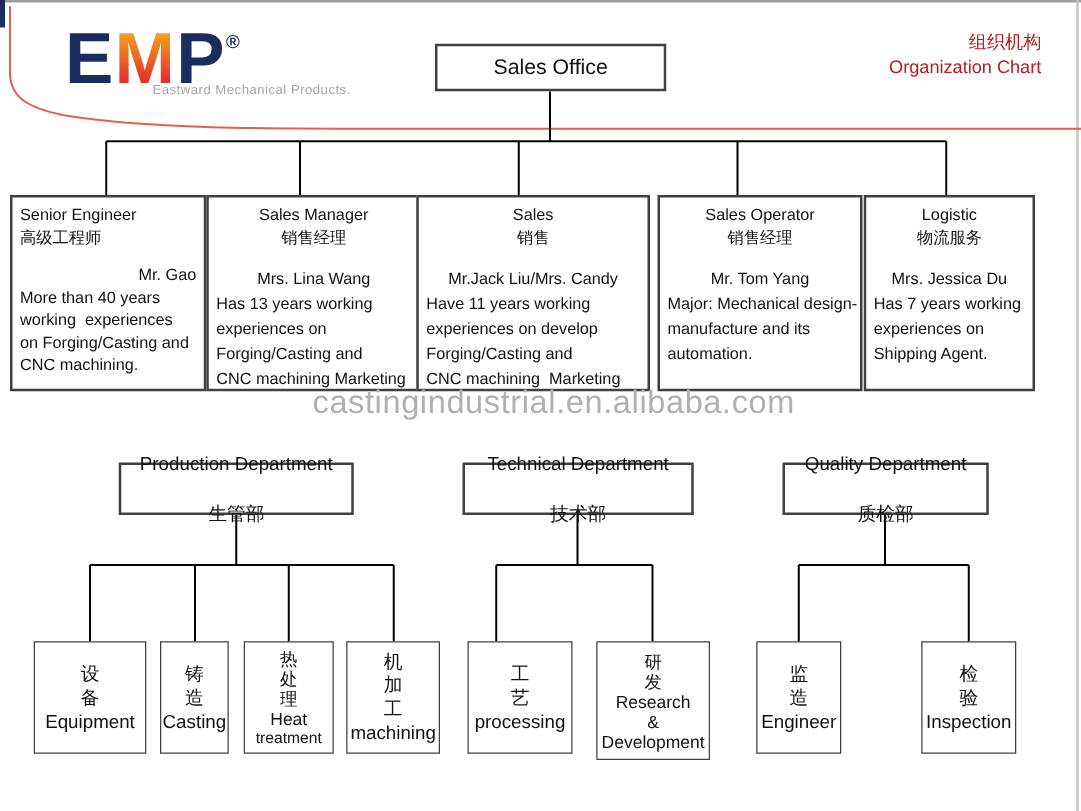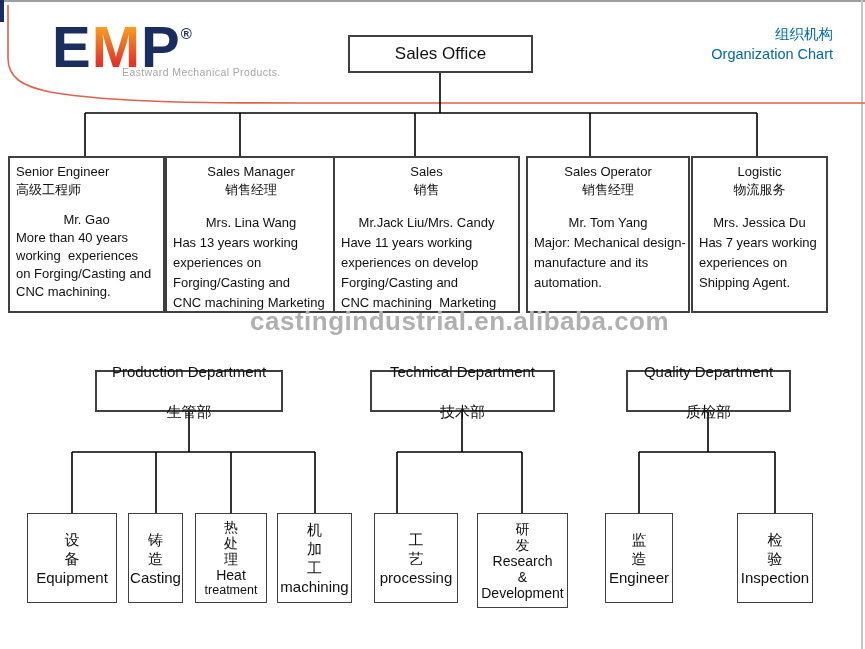--- a/index.html
+++ b/index.html
@@ -16,38 +16,38 @@
   .logo{position:absolute;left:52px;top:4px;z-index:2;}
   .logo-text{font-size:58px;font-weight:900;letter-spacing:1px;color:#1b2d5e;line-height:60px;}
   .logo-m{
     background:linear-gradient(180deg,#f7a823 15%,#e2362a 75%);
     -webkit-background-clip:text;background-clip:text;
     -webkit-text-fill-color:transparent;color:#e2362a;
   }
   .logo-reg{font-size:15px;font-weight:700;vertical-align:28px;color:#1b2d5e;letter-spacing:0;}
   .logo-tagline{position:absolute;left:70px;top:62px;font-size:10.5px;color:#a7a7a7;letter-spacing:.4px;white-space:pre;}
   
-  .chart-title{position:absolute;right:32px;top:24px;text-align:right;font-size:14.5px;line-height:20px;color:#0369a1;z-index:2;}
+  .chart-title{position:absolute;right:32px;top:24px;text-align:right;font-size:14.5px;line-height:20px;color:#b91c1c;z-index:2;}
   
   .obox{position:absolute;background:#fff;border:2px solid #404040;box-sizing:border-box;z-index:2;}
   
   .root-box{left:348px;top:35px;width:185px;height:38px;display:flex;align-items:center;justify-content:center;font-size:17px;}
   
   .staff-box{top:156px;height:157px;padding:5px 6px;font-size:13px;overflow:hidden;}
   .sb-title{line-height:18px;text-align:center;}
   .sb-title.left{text-align:left;}
   .sb-name{margin-top:14px;line-height:20px;text-align:center;white-space:pre;}
-  .sb-name.left{text-align:center;}
+  .sb-name.left{text-align:right;}
   .sb-details{line-height:20px;text-align:left;}
   .sb-details div{white-space:pre;}
   .staff-box.tight .sb-details{line-height:18px;}
   .staff-box.tight .sb-name{margin-top:12px;line-height:18px;}
   
   .watermark{position:absolute;left:250px;top:306px;width:380px;z-index:3;
-    font-size:26px;color:#b0b0b0;letter-spacing:.5px;white-space:nowrap;font-weight:bold;}
+    font-size:26px;color:#b0b0b0;letter-spacing:.5px;white-space:nowrap;}
   
   .dept-box{top:370px;height:42px;display:flex;flex-direction:column;align-items:center;justify-content:center;
     font-size:15px;line-height:19px;text-align:center;gap:21px;}
   
   .leaf-box{top:513px;height:90px;border-width:1.5px;display:flex;flex-direction:column;
     align-items:center;justify-content:center;text-align:center;font-size:15px;line-height:19px;}
   .leaf-box.tall{height:95px;}
   .leaf-box.compact{line-height:16px;font-size:14px;}
   .leaf-box .small{font-size:12.5px;line-height:15px;}
   svg{display:block;}

